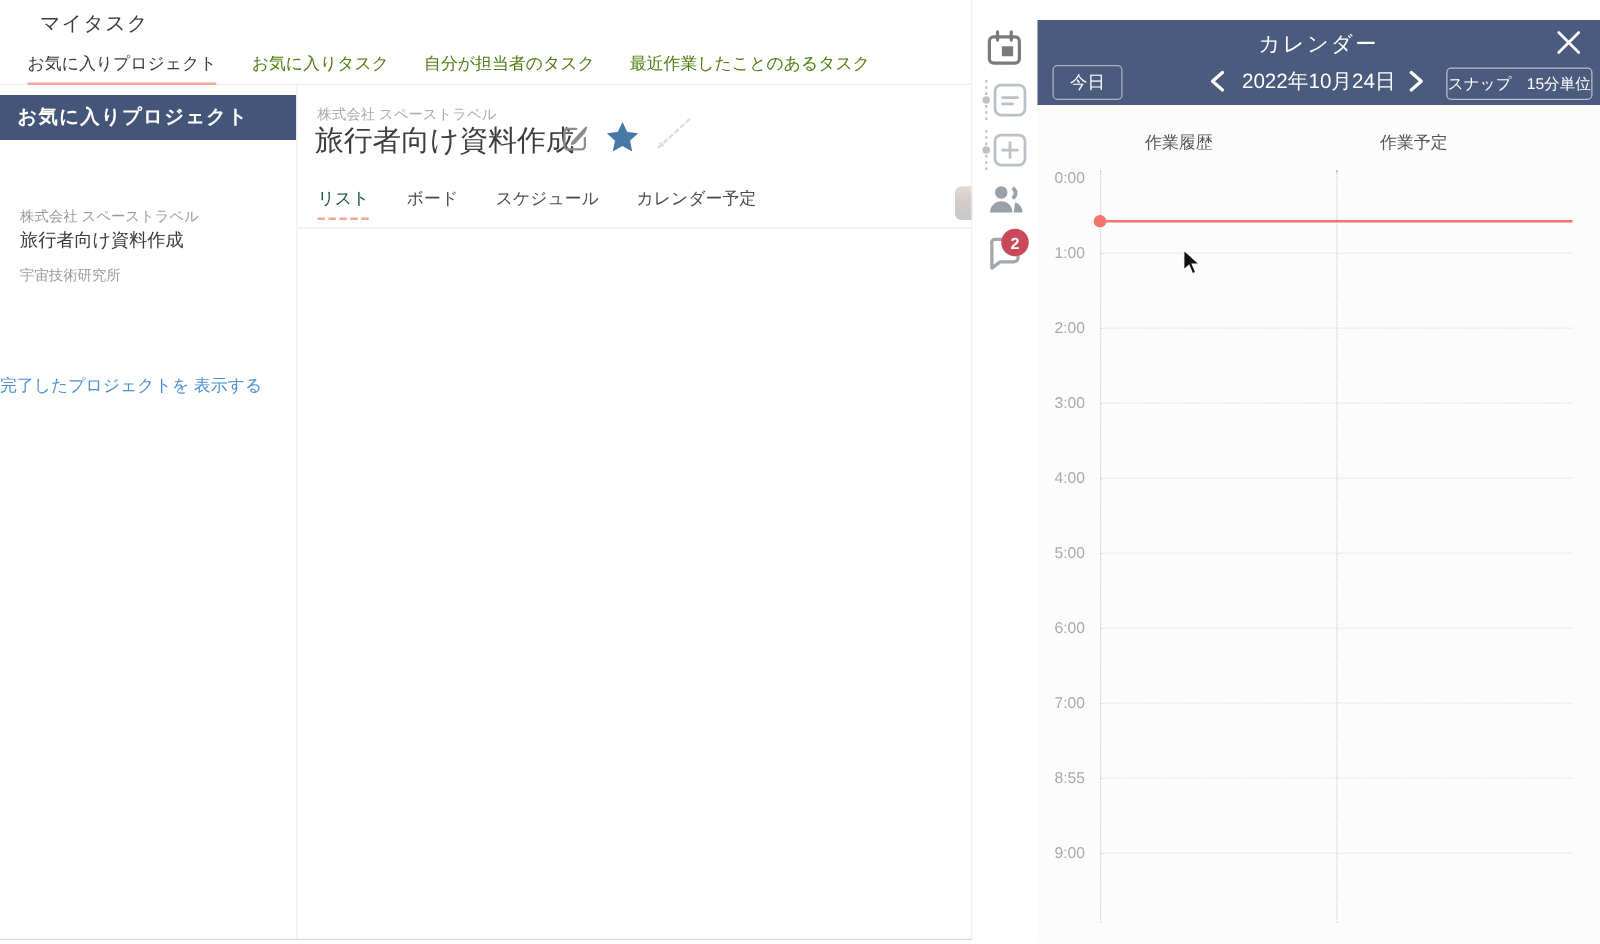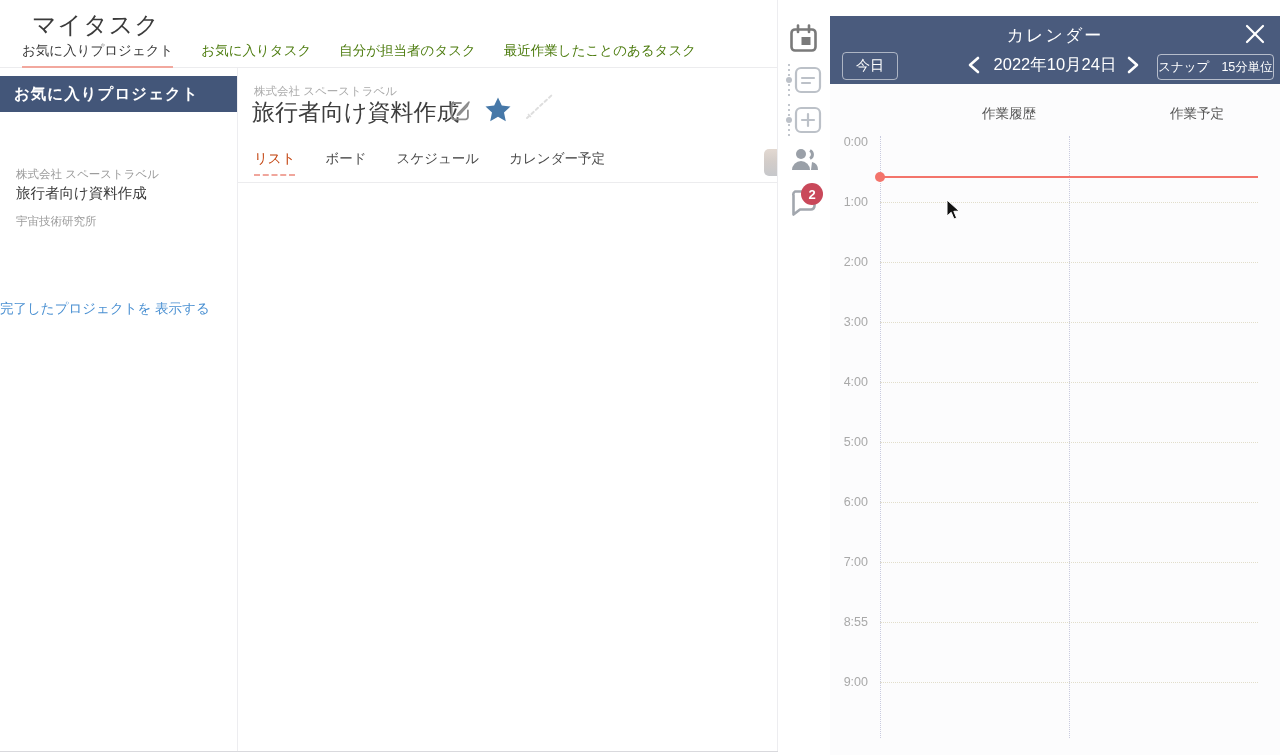--- a/index.html
+++ b/index.html
@@ -2,21 +2,21 @@
 <html><head>
 <meta charset="utf-8">
 <style>
   * { margin:0; padding:0; box-sizing:border-box; }
   html,body { width:1280px; height:755px; }
   body { font-family:"Liberation Sans","DejaVu Sans",sans-serif; background:#ffffff; }
   #screen { position:relative; width:1280px; height:755px; background:#ffffff; overflow:hidden; }
 
   
   .top-header { position:absolute; left:0; top:0; width:778px; height:68px; background:#fff; border-bottom:1px solid #ececee; }
-  .page-title { position:absolute; left:32px; top:9px; font-size:24px; color:#3b3b3b; font-weight:400; letter-spacing:1px; }
+  .page-title { position:absolute; left:32px; top:9px; font-size:16px; color:#3b3b3b; font-weight:400; letter-spacing:1px; }
   .top-tabs { position:absolute; left:22px; top:42px; display:flex; gap:28px; }
   .top-tab { font-size:13.5px; color:#4d7c0f; padding-bottom:6px; white-space:nowrap; cursor:pointer; }
   .top-tab.active { border-bottom:2px solid #f2a89e; color:#3a3a3a; }
 
   
   .sidebar-header { position:absolute; left:0; top:76px; width:237px; height:36px; background:#435679; color:#fff; font-size:15.5px; font-weight:bold; line-height:36px; padding-left:14px; letter-spacing:1px; }
   .search-box { position:absolute; left:8px; top:122px; width:221px; height:36px; border:1px dashed #cccccc; border-radius:18px; display:flex; align-items:center; padding:0 10px 0 12px; gap:8px; background:#fff; }
   .search-box input { border:none; outline:none; flex:1; font-size:14.5px; color:#555; background:transparent; font-family:inherit; min-width:0; }
   .search-box input::placeholder { color:#b8b8b8; }
   .project-list { position:absolute; left:0; top:166px; width:237px; }
@@ -24,21 +24,21 @@
   .project-org { font-size:11.5px; color:#9b9b9b; line-height:17px; }
   .project-name { font-size:14.5px; color:#3a3a3a; line-height:21px; }
   .show-completed { position:absolute; left:0; top:300px; width:237px; text-align:left; font-size:13.5px; color:#4a90d2; cursor:pointer; }
 
   
   .breadcrumb { position:absolute; left:254px; top:84px; font-size:11.5px; color:#ababab; }
   .project-title { position:absolute; left:252px; top:97px; font-size:23px; color:#3d3d3d; font-weight:400; }
   .title-icon { position:absolute; cursor:pointer; }
   .main-tabs { position:absolute; left:254px; top:150px; display:flex; gap:30px; }
   .main-tab { font-size:13.5px; color:#4a4a4a; padding-bottom:6px; white-space:nowrap; cursor:pointer; }
-  .main-tab.active { border-bottom:2px dashed #f0a69c; color:#c2410c; }
+  .main-tab.active { border-bottom:2px dashed #f0a69c; color:#14532d; }
   .tabs-divider { position:absolute; left:238px; top:182px; width:539px; height:1px; background:#ececee; }
   .faded-avatar { position:absolute; left:764px; top:149px; width:18px; height:27px; border-radius:5px; opacity:.5;
                   background:linear-gradient(180deg,#c7b3a4 0%,#a89b93 45%,#8d9097 100%); }
 
   
   .divider-v1 { position:absolute; left:237px; top:68px; width:1px; height:684px; background:#ededf0; }
   .divider-v2 { position:absolute; left:777px; top:0; width:1px; height:752px; background:#ededf0; }
   .bottom-line { position:absolute; left:0; top:751px; width:1280px; height:1px; background:#d9d9dd; }
 
   
@@ -52,21 +52,21 @@
   .cal-header { position:absolute; left:0; top:0; width:450px; height:68px; background:#4a5b7d; }
   .cal-title { position:absolute; left:0; top:8px; width:450px; text-align:center; color:#fff; font-size:17px; letter-spacing:2px; }
   .cal-close { position:absolute; right:14px; top:7px; width:22px; height:22px; cursor:pointer; }
   .today-btn { position:absolute; left:12px; top:36px; padding:4px 13px; border:1px solid rgba(255,255,255,.55); border-radius:4px;
                color:#fff; font-size:14px; cursor:pointer; }
   .chev { position:absolute; top:40px; width:14px; height:18px; cursor:pointer; }
   .cal-date { position:absolute; left:158px; top:38px; width:134px; text-align:center; color:#fff; font-size:16.5px; }
   .snap-group { position:absolute; left:327px; top:38px; width:117px; height:26px; border:1px solid rgba(255,255,255,.6); border-radius:4px;
                 display:flex; align-items:center; justify-content:center; gap:12px; color:#fff; font-size:12.5px; cursor:pointer; }
 
-  .col-header { position:absolute; top:89px; width:120px; text-align:right; font-size:13.5px; color:#555; }
+  .col-header { position:absolute; top:89px; width:120px; text-align:left; font-size:13.5px; color:#555; }
   .time-label { position:absolute; left:0; width:38px; text-align:right; font-size:12.5px; color:#a9a9a9; }
   .vline { position:absolute; top:120px; width:1px; height:602px; border-left:1px dotted #c8cade; }
   .hline { position:absolute; left:50px; width:378px; height:1px; border-top:1px dotted #e2decb; }
   .now-line { position:absolute; left:50px; top:160px; width:378px; height:2px; background:#f3746b; }
   .now-dot { position:absolute; left:45px; top:156px; width:10px; height:10px; border-radius:50%; background:#f3746b; }
 
   .cursor { position:absolute; left:946px; top:199px; }
 </style>
 </head>
 <body>

